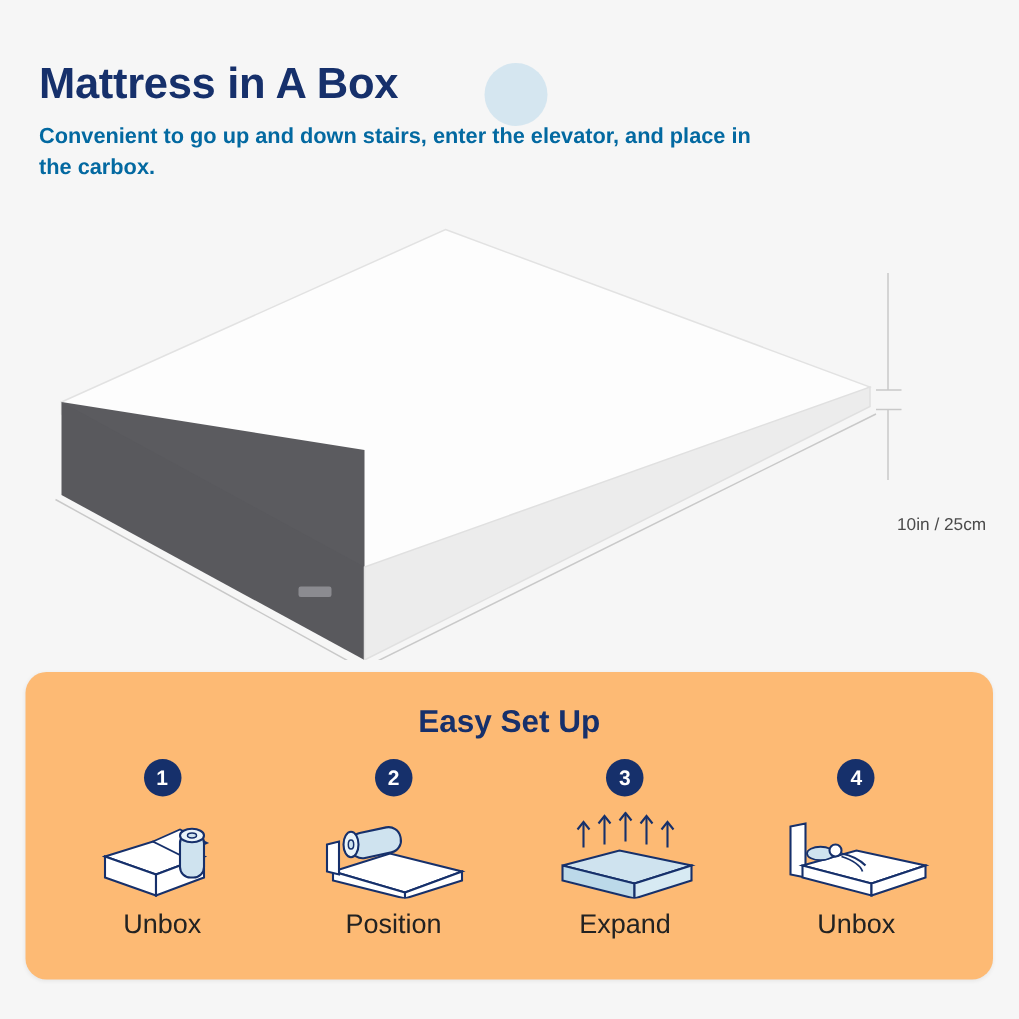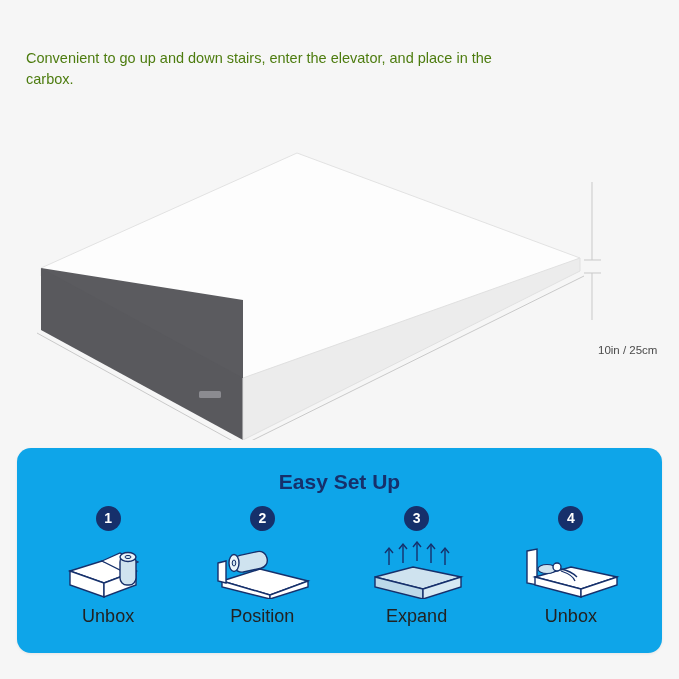--- a/index.html
+++ b/index.html
@@ -49,22 +49,23 @@
     font-weight: bold;
     color: #16306b;
     letter-spacing: -0.2px;
     margin: 0;
     line-height: 1.15;
   }
   .subtitle {
     margin: 8px 0 0 0;
     font-size: 14.5px;
     line-height: 1.45;
-    color: #4d7c0f;
+    color: #0369a1;
     max-width: 500px;
+    font-weight: bold;
   }
 
   
   .mattress-area {
     position: absolute;
     left: 0;
     top: 140px;
     width: 679px;
     height: 300px;
   }
@@ -97,21 +98,21 @@
     transform-origin: left top;
   }
 
   
   .card {
     position: absolute;
     left: 17px;
     top: 448px;
     width: 645px;
     height: 205px;
-    background: #0ea5e9;
+    background: #fdba74;
     border-radius: 14px;
     box-shadow: 0 1px 3px rgba(0,0,0,0.07);
   }
   .card-title {
     text-align: center;
     margin: 22px 0 0 0;
     font-size: 21px;
     font-weight: bold;
     color: #16306b;
   }
@@ -152,20 +153,24 @@
     font-size: 18px;
     color: #222222;
   }
 </style>
 </head>
 <body>
 
 <div class="page">
 
   <div class="header">
+    <div class="title-wrap">
+      <span class="title-blob"></span>
+      <h1 class="title">Mattress in A Box</h1>
+    </div>
     <p class="subtitle">Convenient to go up and down stairs, enter the elevator, and place in the carbox.</p>
   </div>
 
   <div class="mattress-area">
     <svg width="679" height="300" viewBox="0 0 679 300">
 
       <polygon points="297,13 580,118 243,292 41,128" fill="#fdfdfd" stroke="#e2e2e2" stroke-width="1"></polygon>
 
       <polygon points="41,128 243,292 243,300 41,136" fill="#f0f0f0" stroke="#e2e2e2" stroke-width="1"></polygon>
 

